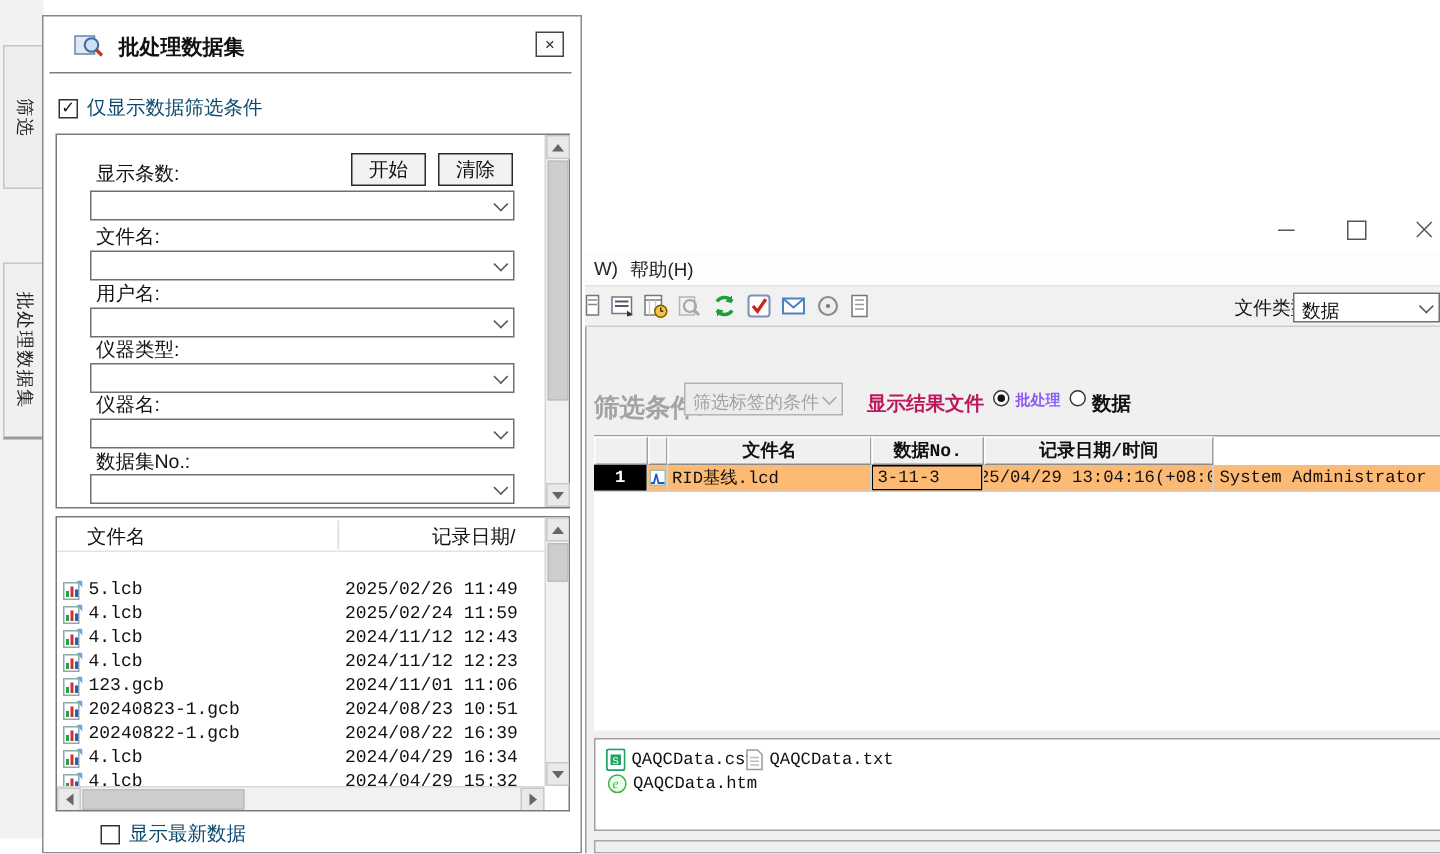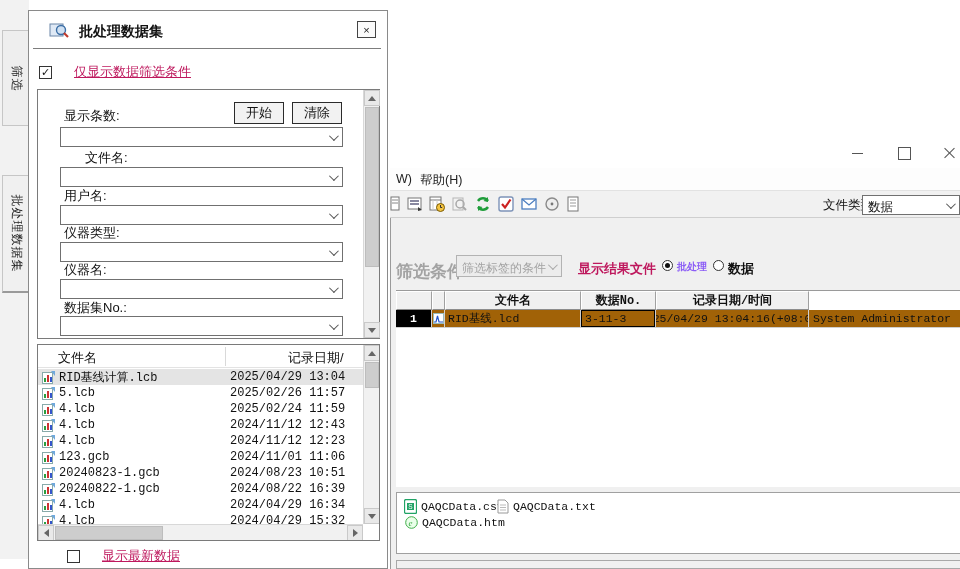--- a/index.html
+++ b/index.html
@@ -17,21 +17,21 @@
 
   
   .dialog { left:28px; top:10px; width:360px; height:559px; background:#fff; border:1px solid #8a8a8a; }
   .dlg-title { position:absolute; left:50px; top:12px; font-size:14px; font-weight:bold; color:#111; }
   .dlg-close { position:absolute; left:328px; top:10px; width:19px; height:17px; border:1px solid #444;
     background:#fbfbfb; display:flex; align-items:center; justify-content:center; font-size:11px; color:#222; }
   .dlg-sep { position:absolute; left:4px; top:37px; width:348px; height:0; border-top:1px solid #7d7d7d; }
 
   .cb-box { width:13px; height:13px; border:1px solid #333; background:#fff; display:inline-flex;
     align-items:center; justify-content:center; font-size:11px; color:#111; line-height:1; }
-  .cb-label { font-size:13px; color:#be185d; margin-left:22px;text-decoration:underline; }
+  .cb-label { font-size:13px; color:#0c4a6e; margin-left:6px; }
 
   .filterbox { position:absolute; left:8px; top:78px; width:343px; height:250px; background:#fff; border:1px solid #7a7a7a; }
   .f-label { position:absolute; left:26px; font-size:13px; color:#111; }
   .combo { position:absolute; background:#fff; border:1px solid #707070; }
   .combo .chev { position:absolute; right:6px; top:6px; width:7px; height:7px; border-right:1.6px solid #555;
     border-bottom:1.6px solid #555; transform:rotate(45deg) translateY(-2px); }
   .btn { position:absolute; width:50px; height:22px; background:#f2f2f2; border:1px solid #2b2b2b;
     font-size:13px; color:#111; display:flex; align-items:center; justify-content:center; }
 
   .sbar-v { position:absolute; background:#f1f1f1; border-left:1px solid #d8d8d8; }
@@ -72,21 +72,21 @@
 
   .disabled-txt { color:#a3a3a3; }
   .radio { width:11px; height:11px; border:1px solid #333; border-radius:50%; background:#fff;
     display:inline-flex; align-items:center; justify-content:center; }
   .radio .dot { width:5px; height:5px; border-radius:50%; background:#111; }
 
   .rtable { position:absolute; left:5px; top:72px; width:565px; height:197px; background:#fff; border-top:1px solid #9a9a9a; }
   .th { position:absolute; top:0; height:19px; background:#f0f0f0; border-top:1px solid #fff; border-left:1px solid #fff;
     border-right:1px solid #a0a0a0; border-bottom:1px solid #8c8c8c; font-size:12px; font-weight:bold; color:#111;
     display:flex; align-items:center; justify-content:center; font-family:"Liberation Mono", monospace; }
-  .td { position:absolute; top:19px; height:18px; background:#a16207; border-right:1px solid #cfcfcf;
+  .td { position:absolute; top:19px; height:18px; background:#fdba74; border-right:1px solid #cfcfcf;
     border-bottom:1px solid #cfcfcf; font-size:11.5px; color:#111; display:flex; align-items:center;
     font-family:"Liberation Mono", monospace; white-space:nowrap; overflow:hidden; }
   .td.num { background:#000; color:#fff; justify-content:center; font-weight:bold; }
   .td.focus { box-shadow:inset 0 0 0 1px #000; }
 
   .filespanel { position:absolute; left:5px; top:274px; width:565px; height:62px; background:#fff; border:1px solid #a0a0a0; }
   .fitem { position:absolute; display:flex; align-items:center; gap:4px;
     font-family:"Liberation Mono", monospace; font-size:11.5px; color:#111; }
 
   .bottomsliver { position:absolute; left:5px; top:342px; width:565px; height:9px; background:#f0f0f0; border:1px solid #a8a8a8; }
@@ -262,21 +262,21 @@
     </div>
 
     <div class="filterbox">
       <div class="btn" style="left:196px; top:12px;">开始</div>
       <div class="btn" style="left:254px; top:12px;">清除</div>
 
       <span class="f-label" style="top:17px;">显示条数:</span>
       <div class="combo" style="left:22px; top:37px;  width:283px; height:20px;">
           <span class="chev"></span>
         </div>
-      <span class="f-label" style="top:59px;margin-left:21px;">文件名:</span>
+      <span class="f-label" style="top:59px;">文件名:</span>
       <div class="combo" style="left:22px; top:77px;  width:283px; height:20px;">
           <span class="chev"></span>
         </div>
       <span class="f-label" style="top:97px;">用户名:</span>
       <div class="combo" style="left:22px; top:115px; width:283px; height:20px;">
           <span class="chev"></span>
         </div>
       <span class="f-label" style="top:134px;">仪器类型:</span>
       <div class="combo" style="left:22px; top:152px; width:283px; height:20px;">
           <span class="chev"></span>
@@ -301,41 +301,30 @@
       </div>
     </div>
 
     <div class="filelist">
       <div class="fl-header">
         <span style="position:absolute; left:20px; top:4px;">文件名</span>
         <span style="position:absolute; left:250px; top:4px;">记录日期/</span>
         <span class="fl-coldiv"></span>
       </div>
 
-      <div class="fl-row sel" style="top:24px;">
-        <svg width="13" height="13" viewBox="0 0 13 13" style="margin-left:4px;">
-            <rect x="0.5" y="1.5" width="10" height="11" fill="#fff" stroke="#8aa"></rect>
-            <rect x="2" y="7" width="2" height="4" fill="#2b9e3f"></rect>
-            <rect x="5" y="4" width="2" height="7" fill="#cc3333"></rect>
-            <rect x="8" y="6" width="2" height="5" fill="#3355cc"></rect>
-            <path d="M9 0 L13 0 L13 5 Z" fill="#6fa8dc"></path>
-          </svg>
-        <span class="nm">RID基线计算.lcb</span>
-          <span class="dt">2025/04/29 13:04</span>
-      </div>
       <div class="fl-row" style="top:40px;">
         <svg width="13" height="13" viewBox="0 0 13 13" style="margin-left:4px;">
             <rect x="0.5" y="1.5" width="10" height="11" fill="#fff" stroke="#8aa"></rect>
             <rect x="2" y="7" width="2" height="4" fill="#2b9e3f"></rect>
             <rect x="5" y="4" width="2" height="7" fill="#cc3333"></rect>
             <rect x="8" y="6" width="2" height="5" fill="#3355cc"></rect>
             <path d="M9 0 L13 0 L13 5 Z" fill="#6fa8dc"></path>
           </svg>
         <span class="nm">5.lcb</span>
-          <span class="dt">2025/02/26 11:57</span>
+          <span class="dt">2025/02/26 11:49</span>
       </div>
       <div class="fl-row" style="top:56px;">
         <svg width="13" height="13" viewBox="0 0 13 13" style="margin-left:4px;">
             <rect x="0.5" y="1.5" width="10" height="11" fill="#fff" stroke="#8aa"></rect>
             <rect x="2" y="7" width="2" height="4" fill="#2b9e3f"></rect>
             <rect x="5" y="4" width="2" height="7" fill="#cc3333"></rect>
             <rect x="8" y="6" width="2" height="5" fill="#3355cc"></rect>
             <path d="M9 0 L13 0 L13 5 Z" fill="#6fa8dc"></path>
           </svg>
         <span class="nm">4.lcb</span>

